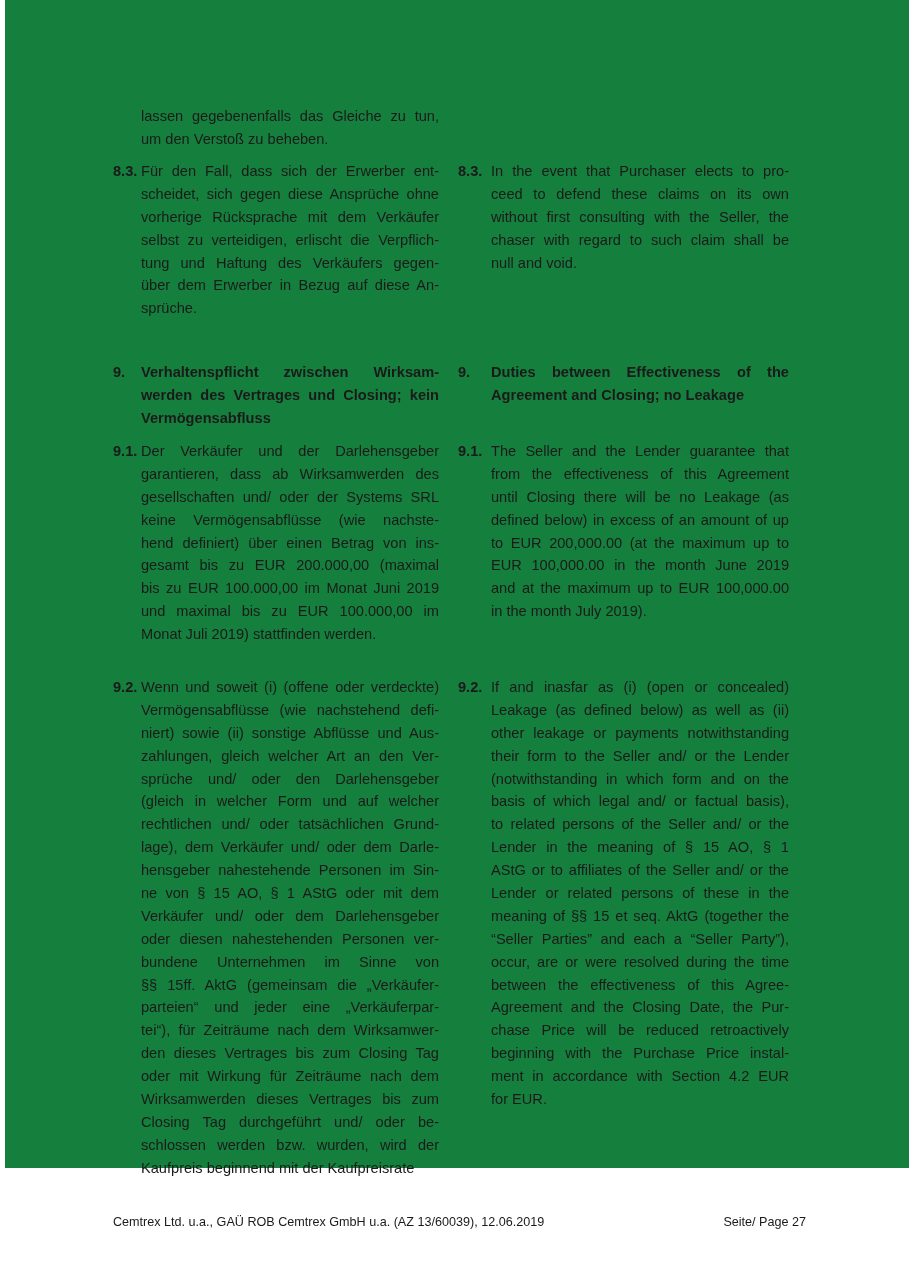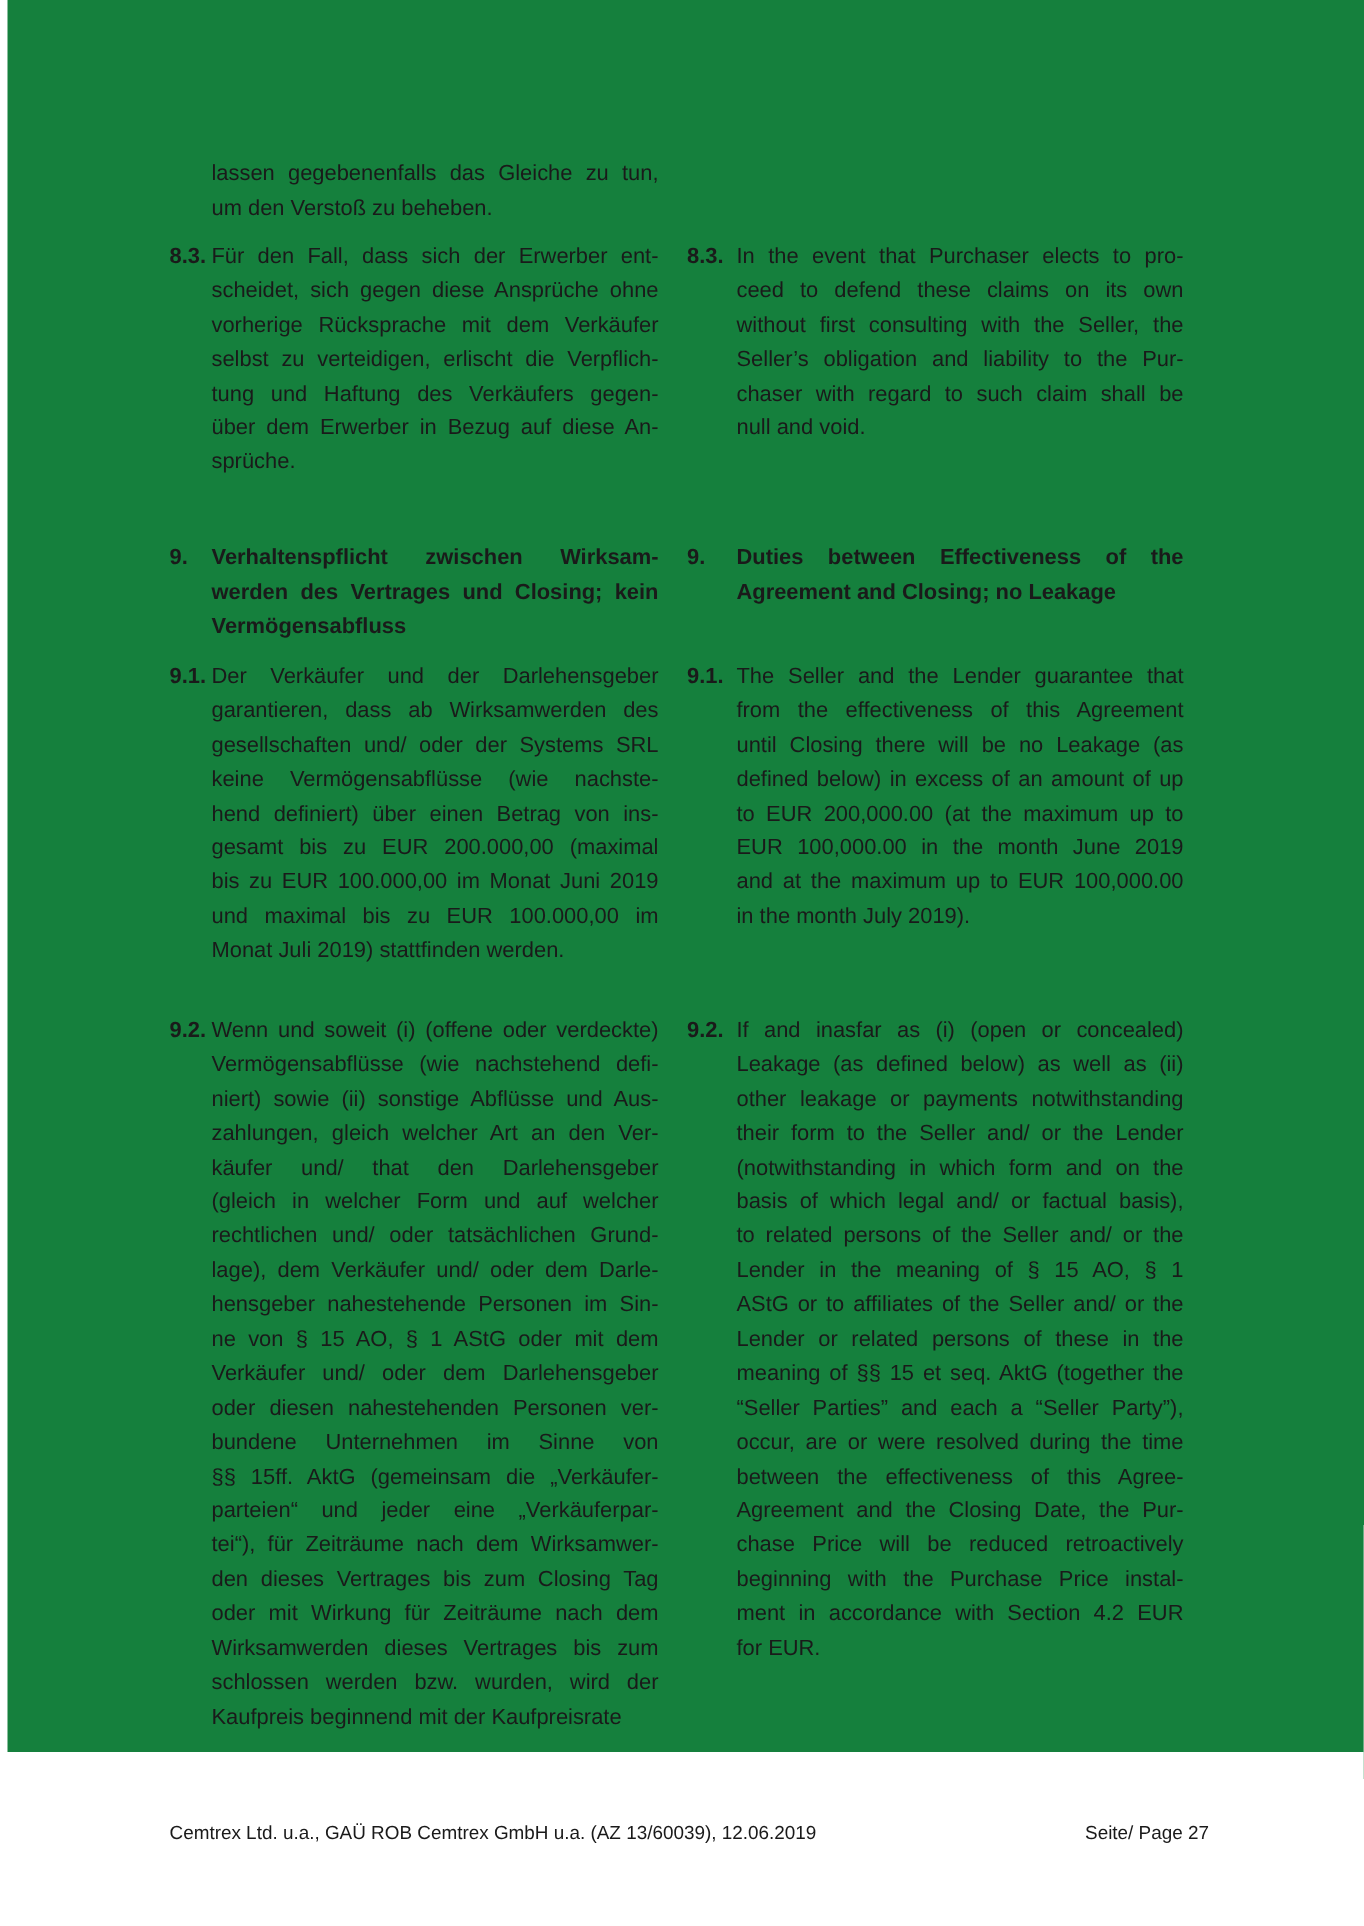--- a/index.html
+++ b/index.html
@@ -62,47 +62,47 @@
     </div>
   </div>
 
   <div class="block">
     <span class="num" style="left:108px; top:676px;">9.2.</span>
     <div class="txt" style="left:136px; top:676px;">
       <span class="ln">Wenn und soweit (i) (offene oder verdeckte)</span>
       <span class="ln">Vermögensabflüsse (wie nachstehend defi-</span>
       <span class="ln">niert) sowie (ii) sonstige Abflüsse und Aus-</span>
       <span class="ln">zahlungen, gleich welcher Art an den Ver-</span>
-      <span class="ln">käufer und/ that den Darlehensgeber</span>
+      <span class="ln">sprüche und/ oder den Darlehensgeber</span>
       <span class="ln">(gleich in welcher Form und auf welcher</span>
       <span class="ln">rechtlichen und/ oder tatsächlichen Grund-</span>
       <span class="ln">lage), dem Verkäufer und/ oder dem Darle-</span>
       <span class="ln">hensgeber nahestehende Personen im Sin-</span>
       <span class="ln">ne von § 15 AO, § 1 AStG oder mit dem</span>
       <span class="ln">Verkäufer und/ oder dem Darlehensgeber</span>
       <span class="ln">oder diesen nahestehenden Personen ver-</span>
       <span class="ln">bundene Unternehmen im Sinne von</span>
       <span class="ln"><span>§§ 15ff. AktG (gemeinsam die „</span><span class="b">Verkäufer-</span></span>
       <span class="ln"><span class="b">parteien</span><span>“ und jeder eine „</span><span class="b">Verkäuferpar-</span></span>
       <span class="ln"><span class="b">tei</span><span>“), für Zeiträume nach dem Wirksamwer-</span></span>
       <span class="ln">den dieses Vertrages bis zum Closing Tag</span>
       <span class="ln">oder mit Wirkung für Zeiträume nach dem</span>
       <span class="ln">Wirksamwerden dieses Vertrages bis zum</span>
+      <span class="ln">Closing Tag durchgeführt und/ oder be-</span>
       <span class="ln">schlossen werden bzw. wurden, wird der</span>
       <span class="ln last">Kaufpreis beginnend mit der Kaufpreisrate</span>
     </div>
   </div>
 
   <div class="block">
     <span class="num" style="left:453px; top:160px;">8.3.</span>
     <div class="txt" style="left:486px; top:160px;">
       <span class="ln">In the event that Purchaser elects to pro-</span>
       <span class="ln">ceed to defend these claims on its own</span>
       <span class="ln">without first consulting with the Seller, the</span>
-      <span class="ln">Seller’s obligation and liability to the Pur-</span>
       <span class="ln">chaser with regard to such claim shall be</span>
       <span class="ln last">null and void.</span>
     </div>
   </div>
 
   <div class="block heading">
     <span class="num" style="left:453px; top:361px;">9.</span>
     <div class="txt" style="left:486px; top:361px;">
       <span class="ln">Duties between Effectiveness of the</span>
       <span class="ln last">Agreement and Closing; no Leakage</span>

